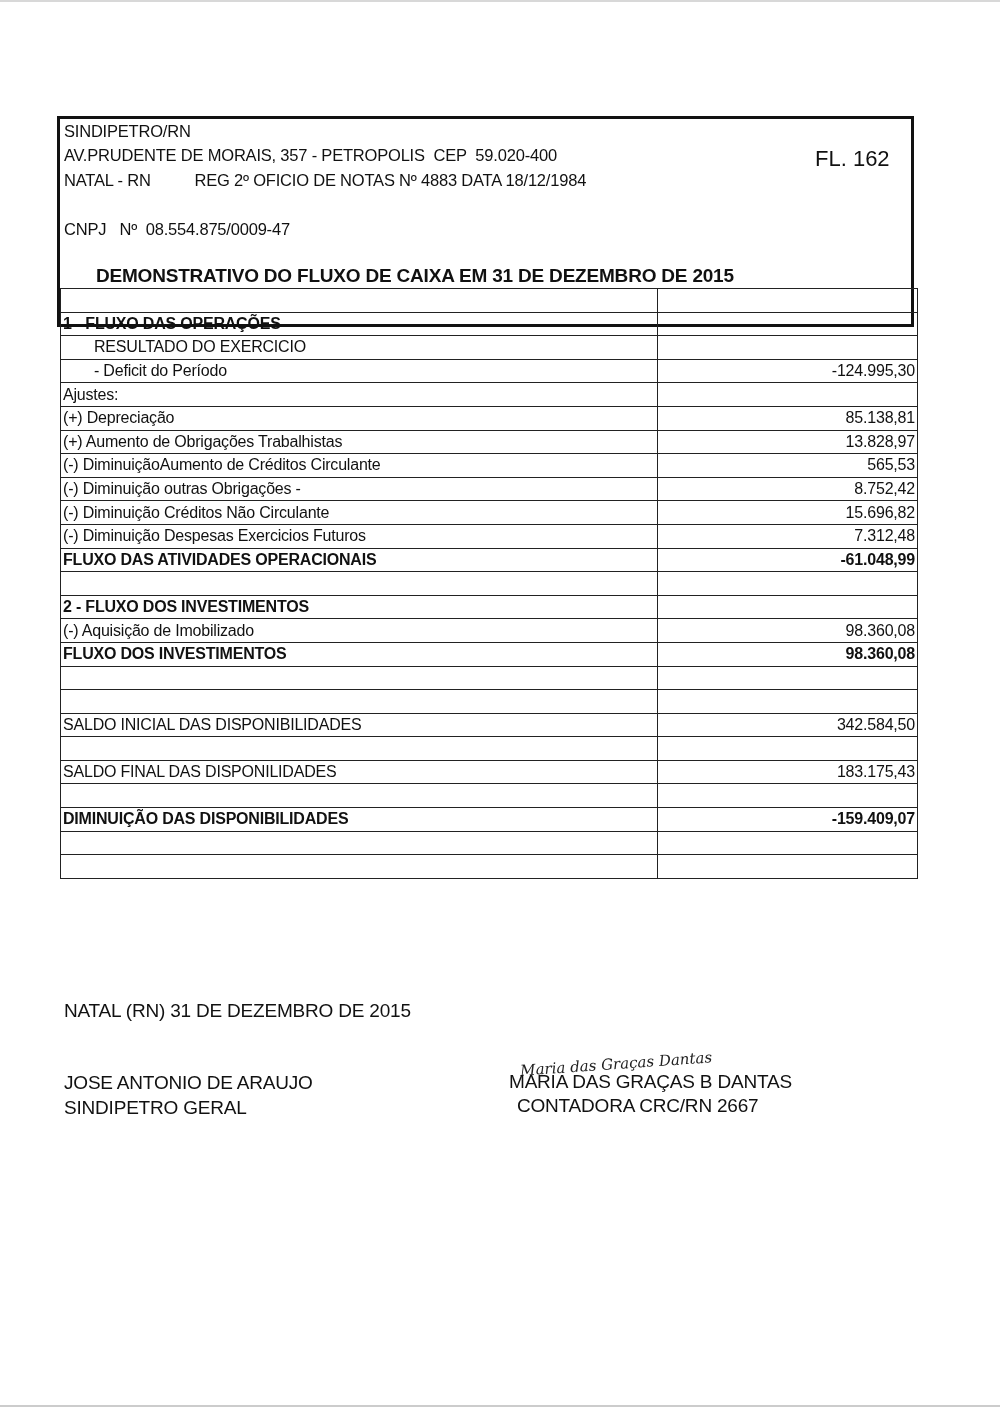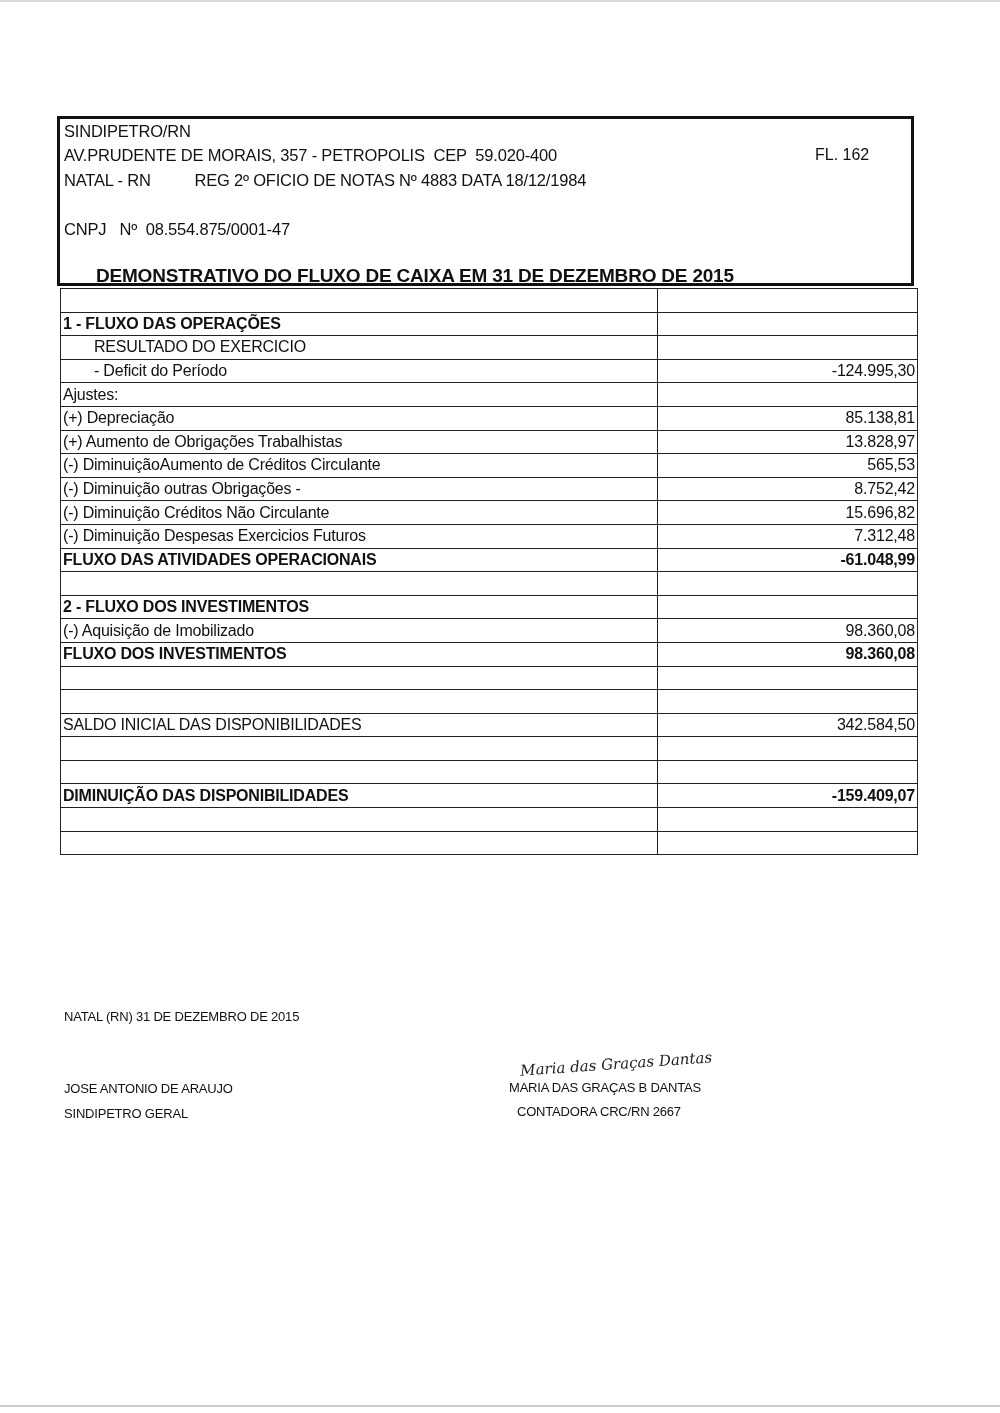--- a/index.html
+++ b/index.html
@@ -1,45 +1,45 @@
 <!DOCTYPE html>
 <html><head>
 <meta charset="utf-8">
 <style>
   html, body { margin:0; padding:0; background:#fff; }
   body { width:1000px; height:1413px; position:relative; overflow:hidden;
          font-family:"Liberation Sans", sans-serif; color:#111; font-size:16px; }
   .topline { position:absolute; left:0; top:0; width:1000px; height:2px; background:#d8d8d8; }
-  .header-box { position:absolute; left:57px; top:116px; width:857px; height:170px;
+  .header-box { position:absolute; left:57px; top:116px; width:857px; height:211px;
                 border:3px solid #111; box-sizing:border-box; }
   .hline { position:absolute; left:4px; font-size:16.5px; letter-spacing:-0.2px; white-space:pre; }
-  .fl { position:absolute; left:755px; top:27px; font-size:16px; }
+  .fl { position:absolute; left:755px; top:27px; font-size:22px; }
   .title { position:absolute; left:36px; top:146px; font-weight:bold; font-size:19px; letter-spacing:-0.2px; }
   table.grid { position:absolute; left:60px; top:288px; width:858px; border-collapse:collapse; }
   table.grid td { border:1.5px solid #222; height:22.6px; padding:0 2px; font-size:16px;
                   letter-spacing:-0.2px; white-space:nowrap; line-height:20px;margin-left:15px; }
   table.grid td.v { text-align:right; width:248px; padding-right:2px;padding-left:9px; }
   table.grid tr.b td { font-weight:bold; }
   table.grid td.ind { padding-left:33px; }
-  .footer { position:absolute; font-size:13px; letter-spacing:-0.2px; white-space:nowrap;margin-top:9px; }
+  .footer { position:absolute; font-size:19px; letter-spacing:-0.2px; white-space:nowrap; }
   .sig { position:absolute; left:520px; top:1055px; font-family:"DejaVu Serif", serif; font-style:italic;
          font-size:15px; color:#222; transform:rotate(-4deg); }
   .bottomline { position:absolute; left:0; top:1405px; width:1000px; height:2px; background:#ccc; }
 </style>
 </head>
 <body>
 
 <div class="topline"></div>
 
 <div class="header-box">
   <div class="hline" style="top:3px">SINDIPETRO/RN</div>
   <div class="hline" style="top:27px">AV.PRUDENTE DE MORAIS, 357 - PETROPOLIS  CEP  59.020-400</div>
   <div class="fl">FL.  162</div>
   <div class="hline" style="top:52px">NATAL - RN          REG 2º OFICIO DE NOTAS Nº 4883 DATA 18/12/1984</div>
-  <div class="hline" style="top:101px">CNPJ   Nº  08.554.875/0001-47</div>
+  <div class="hline" style="top:101px">CNPJ   Nº  08.554.875/0009-47</div>
   <div class="title">DEMONSTRATIVO DO FLUXO DE CAIXA EM 31 DE DEZEMBRO DE 2015</div>
 </div>
 
 <table class="grid" id="grid">
   <tbody id="grid-body">
       <tr>
         <td></td>
         <td class="v"></td>
       </tr>
       <tr class="b">
@@ -112,20 +112,24 @@
       </tr>
       <tr>
         <td>SALDO INICIAL DAS DISPONIBILIDADES</td>
         <td class="v">342.584,50</td>
       </tr>
       <tr>
         <td></td>
         <td class="v"></td>
       </tr>
       <tr>
+        <td>SALDO FINAL DAS DISPONILIDADES</td>
+        <td class="v">183.175,43</td>
+      </tr>
+      <tr>
         <td></td>
         <td class="v"></td>
       </tr>
       <tr class="b">
         <td>DIMINUIÇÃO DAS DISPONIBILIDADES</td>
         <td class="v">-159.409,07</td>
       </tr>
       <tr>
         <td></td>
         <td class="v"></td>

